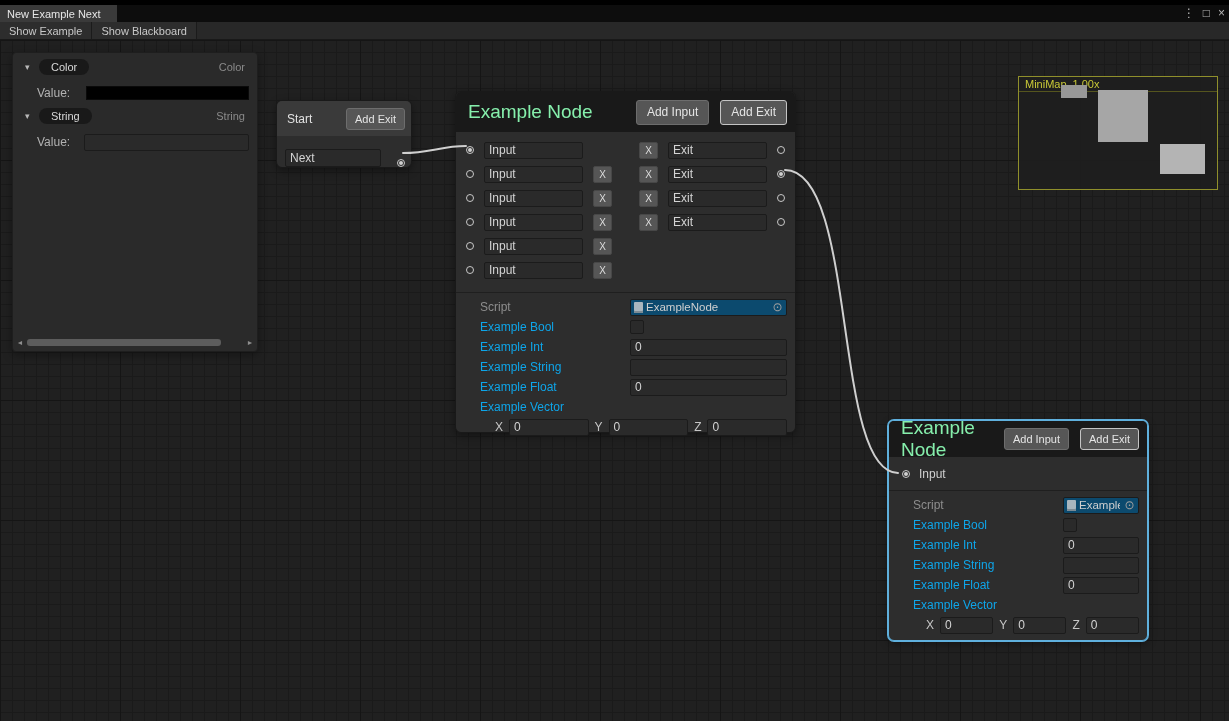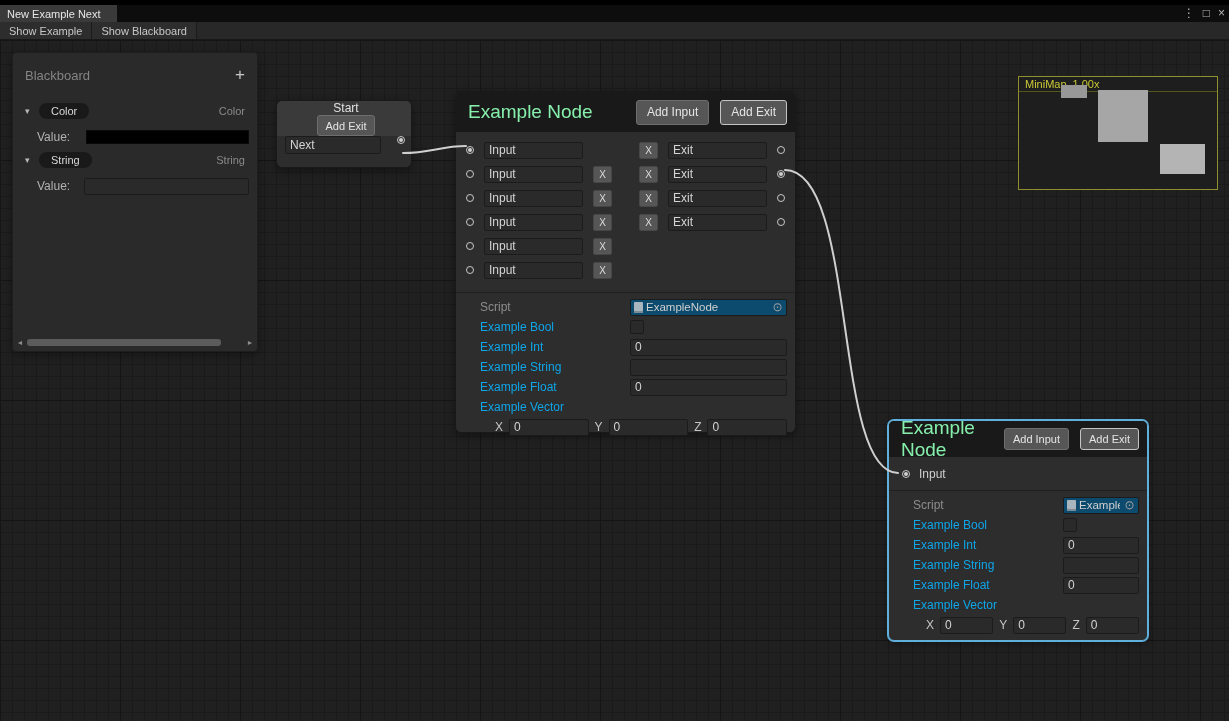--- a/index.html
+++ b/index.html
@@ -74,23 +74,23 @@
   
   .node { position:absolute; background:#2d2d2d; border:1px solid #191919; border-radius:6px;
     z-index:2; box-shadow:0 3px 8px rgba(0,0,0,.4); }
   .node.selected { border-color:#5fb0dd; box-shadow:0 0 0 1px #5fb0dd, 0 3px 8px rgba(0,0,0,.4); }
   .node-title { height:40px; background:#191919; border-radius:5px 5px 0 0; display:flex; align-items:center;
     padding:0 8px 0 12px; gap:11px; }
   .node-title .title { flex:1; color:#86efac; font-size:19px; }
 
   .start-node { left:276px; top:60px; width:136px; height:68px; }
   .start-title { height:35px; background:#3a3a3a; border-radius:5px 5px 0 0; display:flex; align-items:center;
-    padding:0 6px 0 10px;flex-direction:column; }
+    padding:0 6px 0 10px; }
   .start-title .title { flex:1; color:#e2e2e2; font-size:12px; }
-  .start-body { height:31px; display:flex; align-items:flex-start; padding:0 6px 0 8px; }
+  .start-body { height:31px; display:flex; align-items:flex-end; padding:0 6px 0 8px; }
   .next-field { width:96px; height:18px; }
   .start-body .port { margin-left:auto; }
 
   .node1 { left:455px; top:51px; width:341px; height:342px; }
   .ports { display:flex; justify-content:space-between; padding:6px 10px 10px 10px; border-bottom:1px solid #1f1f1f; }
   .port-col { display:flex; flex-direction:column; }
   .port-row { height:24px; display:flex; align-items:center; gap:10px; }
   .port-row .field { width:99px; }
   .props { padding:4px 8px 8px 24px; }
   .prop-row { height:20px; display:flex; align-items:center; }
@@ -133,24 +133,20 @@
   </div>
 </div>
 <div class="toolbar">
   <div class="toolbar-btn">Show Example</div>
   <div class="toolbar-btn">Show Blackboard</div>
 </div>
 
 <div class="canvas">
 
   <div class="blackboard">
-    <div class="bb-header">
-      <span class="bb-title">Blackboard</span>
-      <button class="bb-add">+</button>
-    </div>
     <div class="bb-field-row">
       <span class="bb-chevron">▾</span>
       <span class="bb-pill">Color</span>
       <span class="bb-type">Color</span>
     </div>
     <div class="bb-value-row">
       <span class="bb-value-label">Value:</span>
       <div class="bb-color-swatch"></div>
     </div>
     <div class="bb-field-row">

